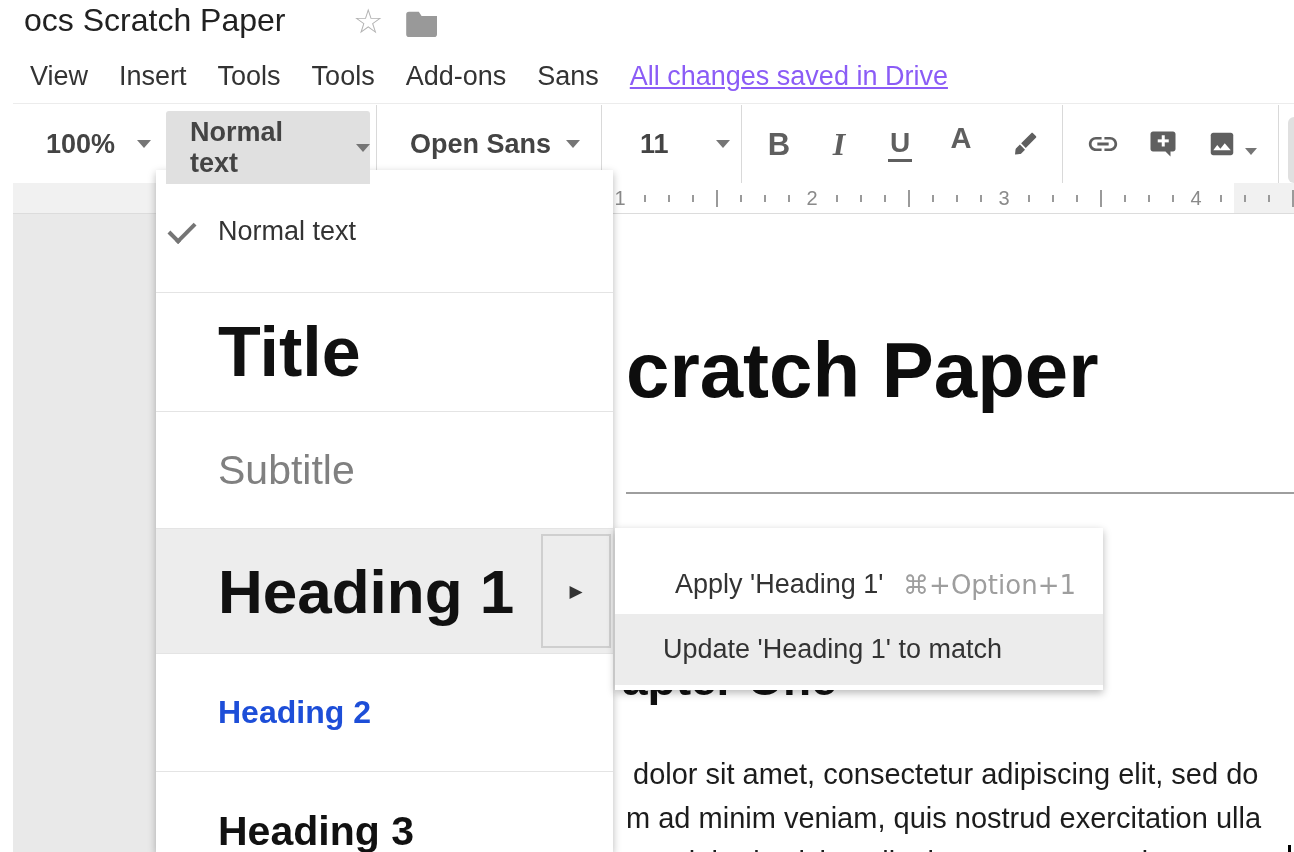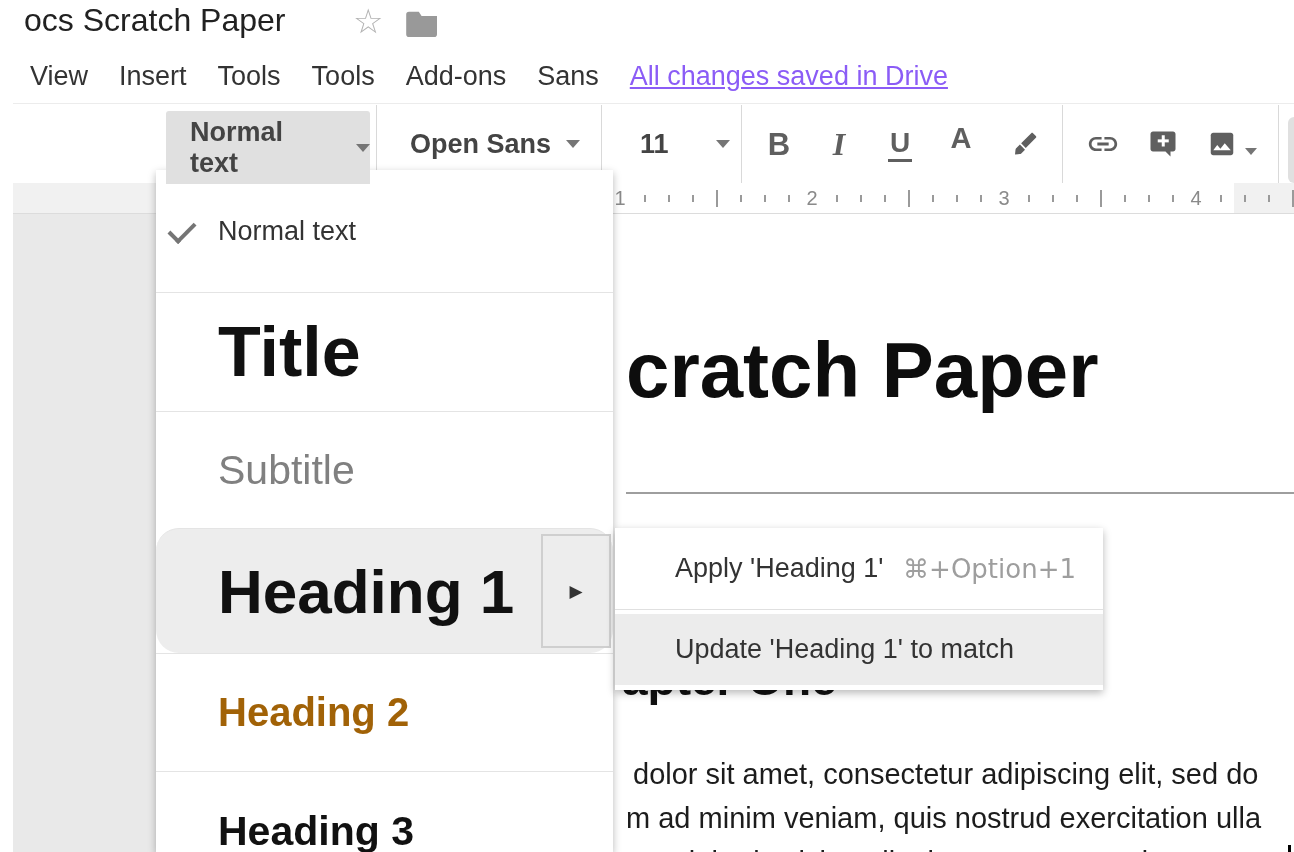--- a/index.html
+++ b/index.html
@@ -63,38 +63,38 @@
   .caret{left:1262px;top:631px;width:3px;height:30px;background:#000;}
 
   
   .style-menu{left:143px;top:170px;width:457px;height:682px;background:#fff;z-index:50;
               box-shadow:0 3px 8px rgba(0,0,0,.28);}
   .srow{position:absolute;left:0;width:457px;display:flex;align-items:center;box-sizing:border-box;padding-left:62px;}
   .srow + .srow{border-top:1px solid #e4e4e4;}
   .r-normal{top:0;height:122px;font-size:27px;color:#333;}
   .r-title{top:122px;height:119px;font-size:70px;font-weight:700;color:#111;}
   .r-subtitle{top:241px;height:117px;font-size:41px;color:#808080;}
-  .r-h1{top:358px;height:125px;font-size:62px;font-weight:700;color:#111;background:#ededed;border-radius:23px;}
-  .r-h2{top:483px;height:118px;font-size:40px;font-weight:700;color:#a16207;}
+  .r-h1{top:358px;height:125px;font-size:62px;font-weight:700;color:#111;background:#ededed;}
+  .r-h2{top:483px;height:118px;font-size:32px;font-weight:700;color:#1d4ed8;}
   .r-h3{top:601px;height:120px;font-size:41px;font-weight:700;color:#111;border-top:1px solid #e4e4e4;}
   .check{position:absolute;left:13px;top:52px;width:22px;height:11px;border-left:4px solid #757575;border-bottom:4px solid #757575;transform:rotate(-45deg);}
   .h1-arrow-box{position:absolute;left:385px;top:5px;width:70px;height:114px;background:#ededed;
                 border:2px solid #cfcfcf;box-sizing:border-box;display:flex;align-items:center;justify-content:center;}
   .h1-arrow-box span{font-size:17px;color:#333;font-family:"DejaVu Sans",sans-serif;}
 
   
   .style-submenu{left:602px;top:528px;width:488px;height:162px;background:#fff;z-index:55;
                  box-shadow:0 3px 8px rgba(0,0,0,.28);box-sizing:border-box;}
-  .sub-apply{position:absolute;left:0;top:0;width:488px;height:82px;display:flex;align-items:center;
+  .sub-apply{position:absolute;left:0;top:16px;width:488px;height:82px;display:flex;align-items:center;
              box-sizing:border-box;padding:0 27px 0 60px;border-bottom:1px solid #e0e0e0;}
   .sub-apply .lbl{font-size:27px;color:#333;white-space:nowrap;}
   .sub-apply .shortcut{margin-left:auto;font-size:26px;color:#9e9e9e;white-space:nowrap;
                        font-family:"DejaVu Sans","Liberation Sans",sans-serif;}
   .sub-update{position:absolute;left:0;top:86px;width:488px;height:71px;background:#ececec;display:flex;align-items:center;
-              box-sizing:border-box;padding-left:60px;font-size:27px;color:#333;white-space:nowrap;}
+              box-sizing:border-box;padding-left:48px;font-size:27px;color:#333;white-space:nowrap;}
 </style>
 </head>
 <body>
 
 <div class="abs topbar">
   <div class="abs doc-title">ocs Scratch Paper</div>
   <div class="abs star">☆</div>
   <div class="abs folder">
     <svg width="34" height="28" viewBox="0 0 24 20">
         <path fill="#999" d="M2 2h7l2 3h11v13a2 2 0 0 1-2 2H2a2 2 0 0 1-2-2V4a2 2 0 0 1 2-2z"></path>
@@ -105,20 +105,24 @@
     <span class="mitem">Insert</span>
     <span class="mitem">Tools</span>
     <span class="mitem">Tools</span>
     <span class="mitem">Add-ons</span>
     <span class="mitem">Sans</span>
     <span class="save-status">All changes saved in Drive</span>
   </div>
 </div>
 
 <div class="abs toolbar">
+  <div class="abs tb-zoom">
+    <span class="tbtxt">100%</span>
+    <i class="arr"></i>
+  </div>
 
   <div class="abs tb-style">
     <span class="tbtxt">Normal text</span>
     <i class="arr"></i>
   </div>
 
   <div class="abs sep" style="left:350px"></div>
 
   <div class="abs tb-font">
     <span class="tbtxt">Open Sans</span>

